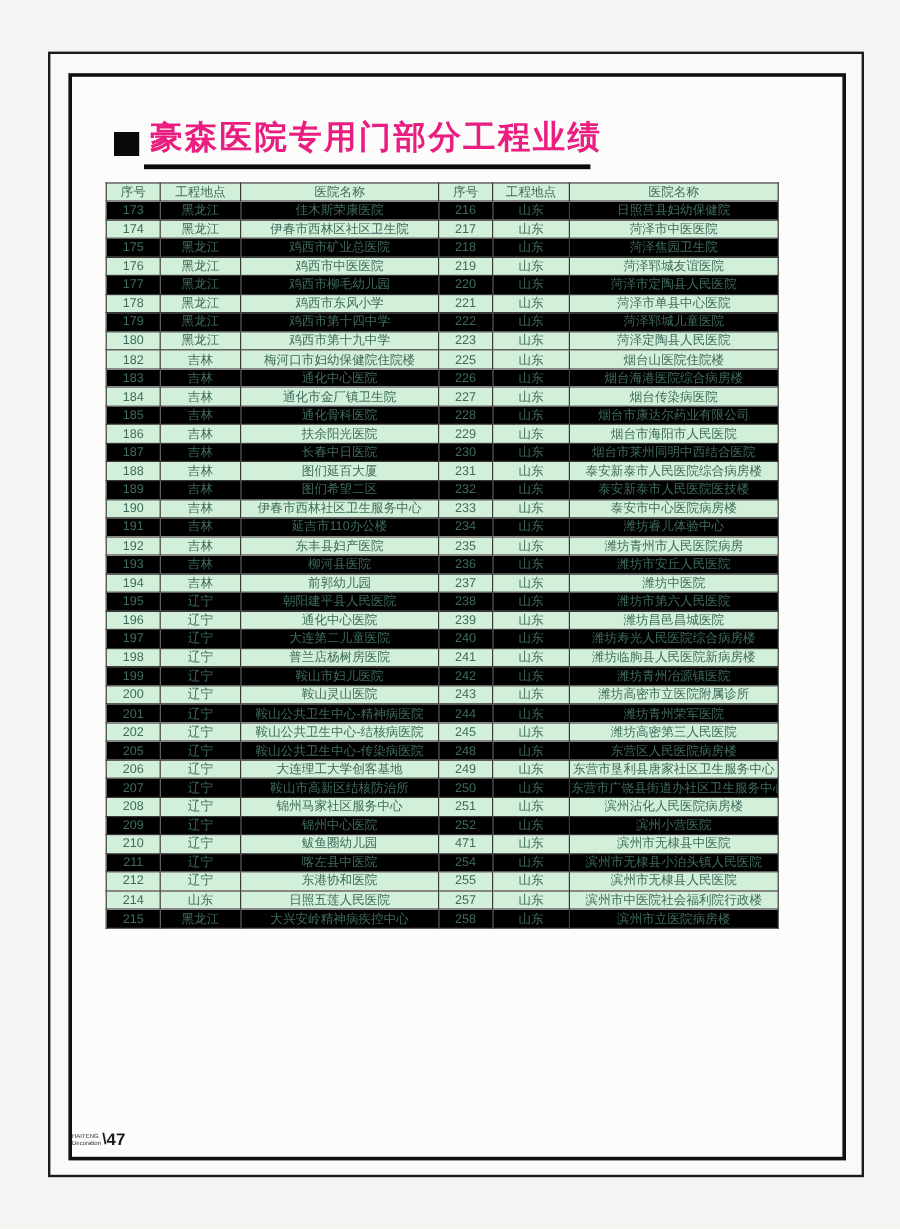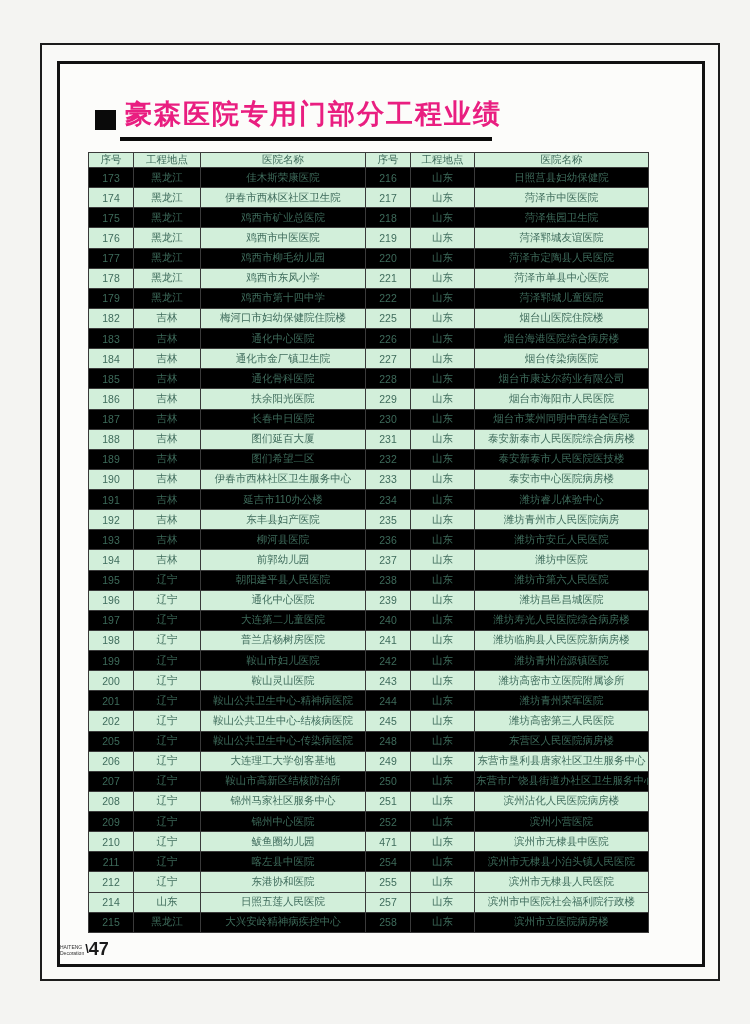--- a/index.html
+++ b/index.html
@@ -33,40 +33,40 @@
   }
   .page-title{
     color:var(--accent);
     font-size:27px;font-weight:bold;letter-spacing:2px;
     margin-left:9px;white-space:nowrap;
   }
   .title-underline{
     position:absolute;left:25px;top:41px;width:372px;height:4px;background:#0a0a0a;
   }
   table.perf{
-    position:absolute;left:88px;top:152px;width:560px;height:781px;
+    position:absolute;left:88px;top:152px;width:560px;height:622px;
     border-collapse:collapse;table-layout:fixed;
     font-size:10.5px;color:var(--cell-text);border-radius:17px;
   }
   table.perf th,table.perf td{
     border:1px solid var(--line);
     text-align:center;vertical-align:middle;
     padding:0 1px;overflow:hidden;white-space:nowrap;
     font-weight:normal;
   }
   table.perf thead th{background:var(--row-green);font-size:10.5px;}
   table.perf tbody tr{background:#000000;}
   table.perf tbody tr.alt{background:var(--row-green);}
   .footer-mark{
     position:absolute;left:60px;top:941px;
     display:flex;align-items:flex-end;color:#1a1a1a;
   }
   .brand-lines{font-size:5px;line-height:6px;letter-spacing:0;color:#333;}
   .brand-slash{font-size:13px;font-weight:bold;margin:0 0 0 1px;}
-  .page-number{font-size:18px;font-weight:bold;line-height:13px;}
+  .page-number{font-size:14px;font-weight:bold;line-height:13px;}
 </style>
 </head>
 <body>
 
 <div class="page">
   <div class="outer-frame"></div>
   <div class="inner-frame"></div>
 
   <div class="title-block">
     <div class="title-row">
@@ -146,20 +146,28 @@
         </tr>
         <tr>
           <td>179</td>
           <td>黑龙江</td>
           <td>鸡西市第十四中学</td>
           <td>222</td>
           <td>山东</td>
           <td>菏泽郓城儿童医院</td>
         </tr>
         <tr class="alt">
+          <td>180</td>
+          <td>黑龙江</td>
+          <td>鸡西市第十九中学</td>
+          <td>223</td>
+          <td>山东</td>
+          <td>菏泽定陶县人民医院</td>
+        </tr>
+        <tr class="alt">
           <td>182</td>
           <td>吉林</td>
           <td>梅河口市妇幼保健院住院楼</td>
           <td>225</td>
           <td>山东</td>
           <td>烟台山医院住院楼</td>
         </tr>
         <tr>
           <td>183</td>
           <td>吉林</td>

